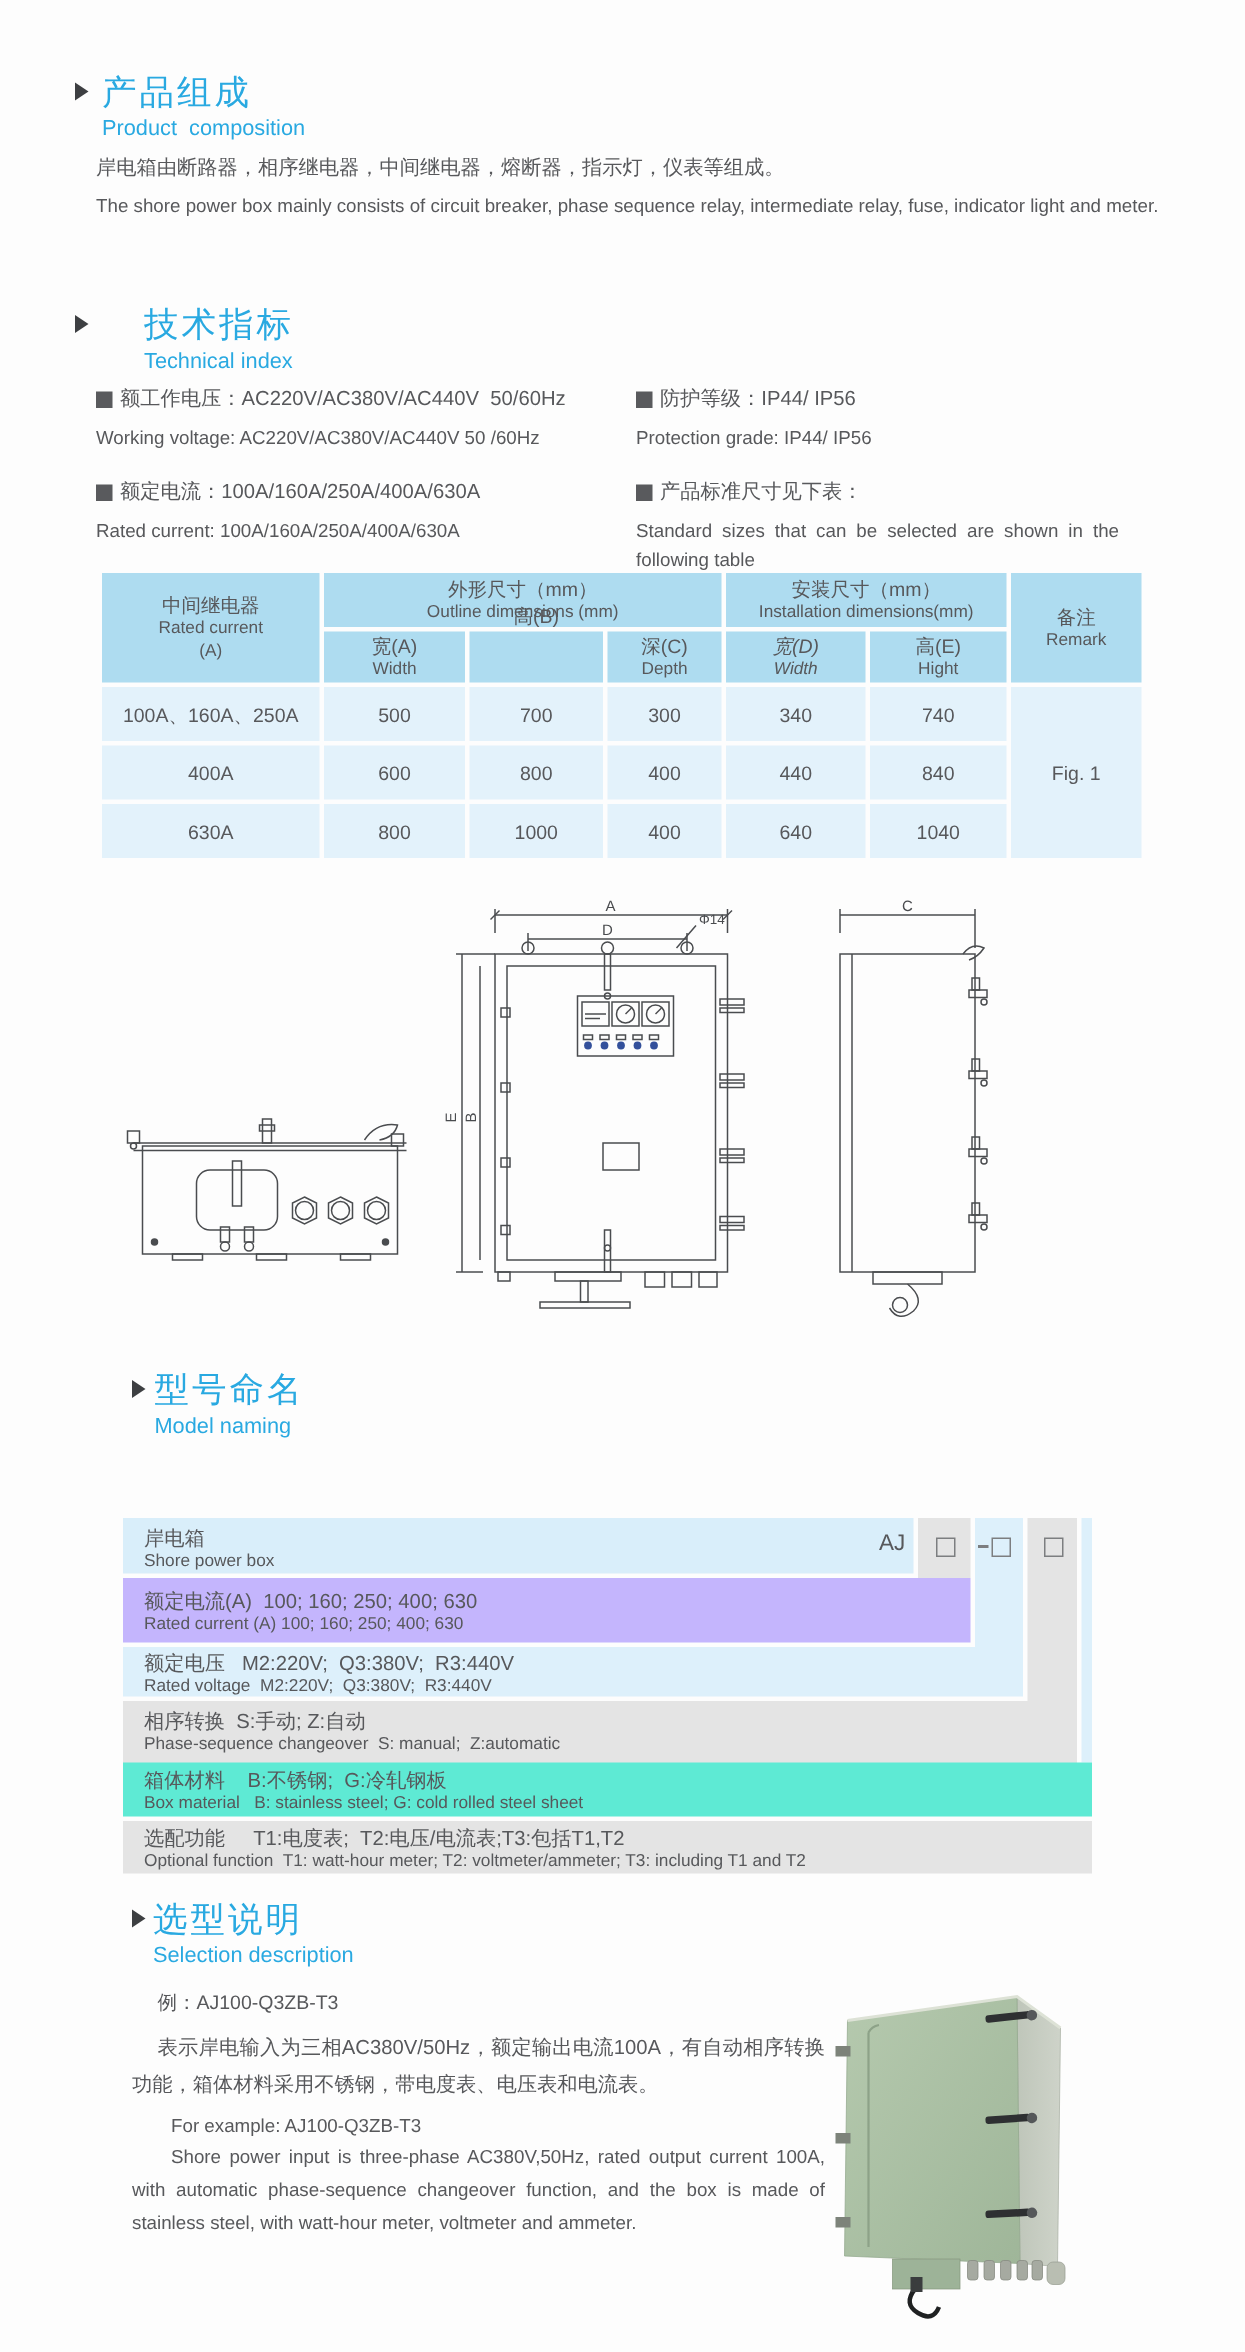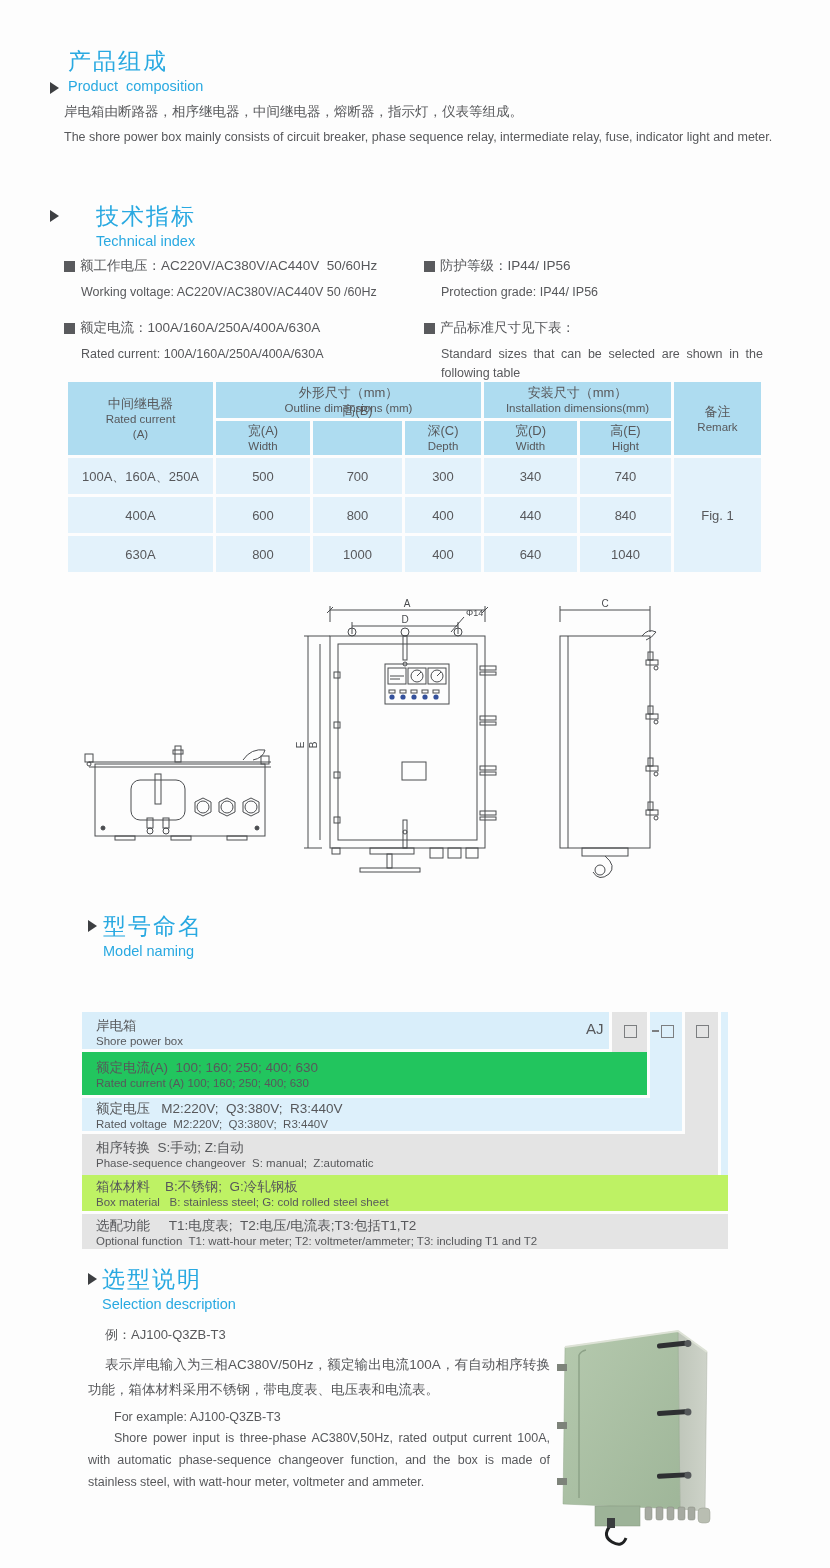--- a/index.html
+++ b/index.html
@@ -14,21 +14,21 @@
   .title-zh{font-size:23px;color:#29a9e1;letter-spacing:2px;line-height:26px;}
   .title-en{font-size:14.5px;color:#29a9e1;margin-top:4px;}
 
   .zh13{font-size:13.5px;line-height:20px;}
   .en12{font-size:12.5px;line-height:18px;}
 
   
   .bullet-item{margin-bottom:17px;}
   .bullet-zh{display:flex;align-items:center;font-size:13.5px;}
   .bullet-sq{width:11px;height:11px;background:#595a5d;margin-right:5px;flex:0 0 auto;}
-  .bullet-en{font-size:12.5px;margin-left:17px;margin-top:8px;line-height:19px;}
+  .bullet-en{font-size:12.5px;margin-top:8px;line-height:19px;}
   .just{text-align:justify;}
 
   
   #size-table{display:grid;grid-template-columns:145px 94px 89px 76px 93px 91px 87px;
               grid-template-rows:36px 34px 36px 36px 36px;gap:3px;}
   #size-table .cell{display:flex;flex-direction:column;align-items:center;justify-content:center;text-align:center;}
   .hd{background:#aedcf0;}
   .bd{background:#e3f2fb;}
   .st-zh{font-size:13px;line-height:17px;}
   .st-en{font-size:11.5px;line-height:15px;}
@@ -51,21 +51,21 @@
   .sel-para-en{font-size:12.5px;line-height:22px;width:462px;text-indent:26px;margin-top:3px;}
 
   svg text{font-family:"Liberation Sans","DejaVu Sans",sans-serif;}
 </style>
 </head>
 <body>
 
 <div id="page">
 
   <div class="abs" style="left:50px;top:48px;">
-    <div style="display:flex;align-items:flex-end;">
+    <div style="display:flex;align-items:flex-start;">
       <span class="sec-arrow" style="margin:7px 9px 0 0;"></span>
       <div>
         <div class="title-zh">产品组成</div>
         <div class="title-en pre">Product  composition</div>
       </div>
     </div>
   </div>
   <div class="abs zh13" style="left:64px;top:102px;width:730px;">岸电箱由断路器，相序继电器，中间继电器，熔断器，指示灯，仪表等组成。</div>
   <div class="abs en12" style="left:64px;top:128px;width:730px;">The shore power box mainly consists of circuit breaker, phase sequence relay, intermediate relay, fuse, indicator light and meter.</div>
 
@@ -136,21 +136,21 @@
       <div class="st-en">Width</div>
     </div>
     <div class="cell hd" style="grid-area:2/3/3/4;gap:40px;">
       <div class="st-zh">高(B)</div>
       <div class="st-en">Height</div>
     </div>
     <div class="cell hd" style="grid-area:2/4/3/5;">
       <div class="st-zh">深(C)</div>
       <div class="st-en">Depth</div>
     </div>
-    <div class="cell hd" style="grid-area:2/5/3/6;">
+    <div class="cell hd" style="grid-area:2/5/3/6;font-style:italic;">
       <div class="st-zh">宽(D)</div>
       <div class="st-en">Width</div>
     </div>
     <div class="cell hd" style="grid-area:2/6/3/7;">
       <div class="st-zh">高(E)</div>
       <div class="st-en">Hight</div>
     </div>
 
     <div class="cell bd st-zh" style="grid-area:3/1/4/2;">100A、160A、250A</div>
     <div class="cell bd st-num" style="grid-area:3/2/4/3;">500</div>
@@ -355,33 +355,33 @@
     <div class="mn-row" style="top:0;width:527px;height:37px;background:#d9eefa;">
       <div class="mn-zh">岸电箱</div>
       <div class="mn-en">Shore power box</div>
     </div>
     <span class="mn-prefix">AJ</span>
     <span class="mn-box" style="left:542px;"></span>
     <span class="mn-dash" style="left:570px;"></span>
     <span class="mn-box" style="left:579px;"></span>
     <span class="mn-box" style="left:614px;"></span>
 
-    <div class="mn-row" style="top:40px;width:565px;height:43px;background:#22c55e;padding-top:7px;">
+    <div class="mn-row" style="top:40px;width:565px;height:43px;background:#c4b5fd;padding-top:7px;">
       <div class="mn-zh pre">额定电流(A)  100; 160; 250; 400; 630</div>
       <div class="mn-en pre">Rated current (A) 100; 160; 250; 400; 630</div>
     </div>
     <div class="mn-row" style="top:86px;width:600px;height:33px;background:#ddf0fb;padding-top:2px;">
       <div class="mn-zh pre">额定电压   M2:220V;  Q3:380V;  R3:440V</div>
       <div class="mn-en pre">Rated voltage  M2:220V;  Q3:380V;  R3:440V</div>
     </div>
     <div class="mn-row" style="top:122px;width:636px;height:52px;background:#e4e4e4;">
       <div class="mn-zh pre">相序转换  S:手动; Z:自动</div>
       <div class="mn-en pre">Phase-sequence changeover  S: manual;  Z:automatic</div>
     </div>
-    <div class="mn-row" style="top:163px;width:646px;height:36px;background:#bef264;padding-top:3px;">
+    <div class="mn-row" style="top:163px;width:646px;height:36px;background:#5eead4;padding-top:3px;">
       <div class="mn-zh pre">箱体材料    B:不锈钢;  G:冷轧钢板</div>
       <div class="mn-en pre">Box material   B: stainless steel; G: cold rolled steel sheet</div>
     </div>
     <div class="mn-row" style="top:202px;width:646px;height:35px;background:#e4e4e4;padding-top:3px;">
       <div class="mn-zh pre">选配功能     T1:电度表;  T2:电压/电流表;T3:包括T1,T2</div>
       <div class="mn-en pre">Optional function  T1: watt-hour meter; T2: voltmeter/ammeter; T3: including T1 and T2</div>
     </div>
   </div>
 
   <div class="abs" style="left:88px;top:1266px;width:470px;">

